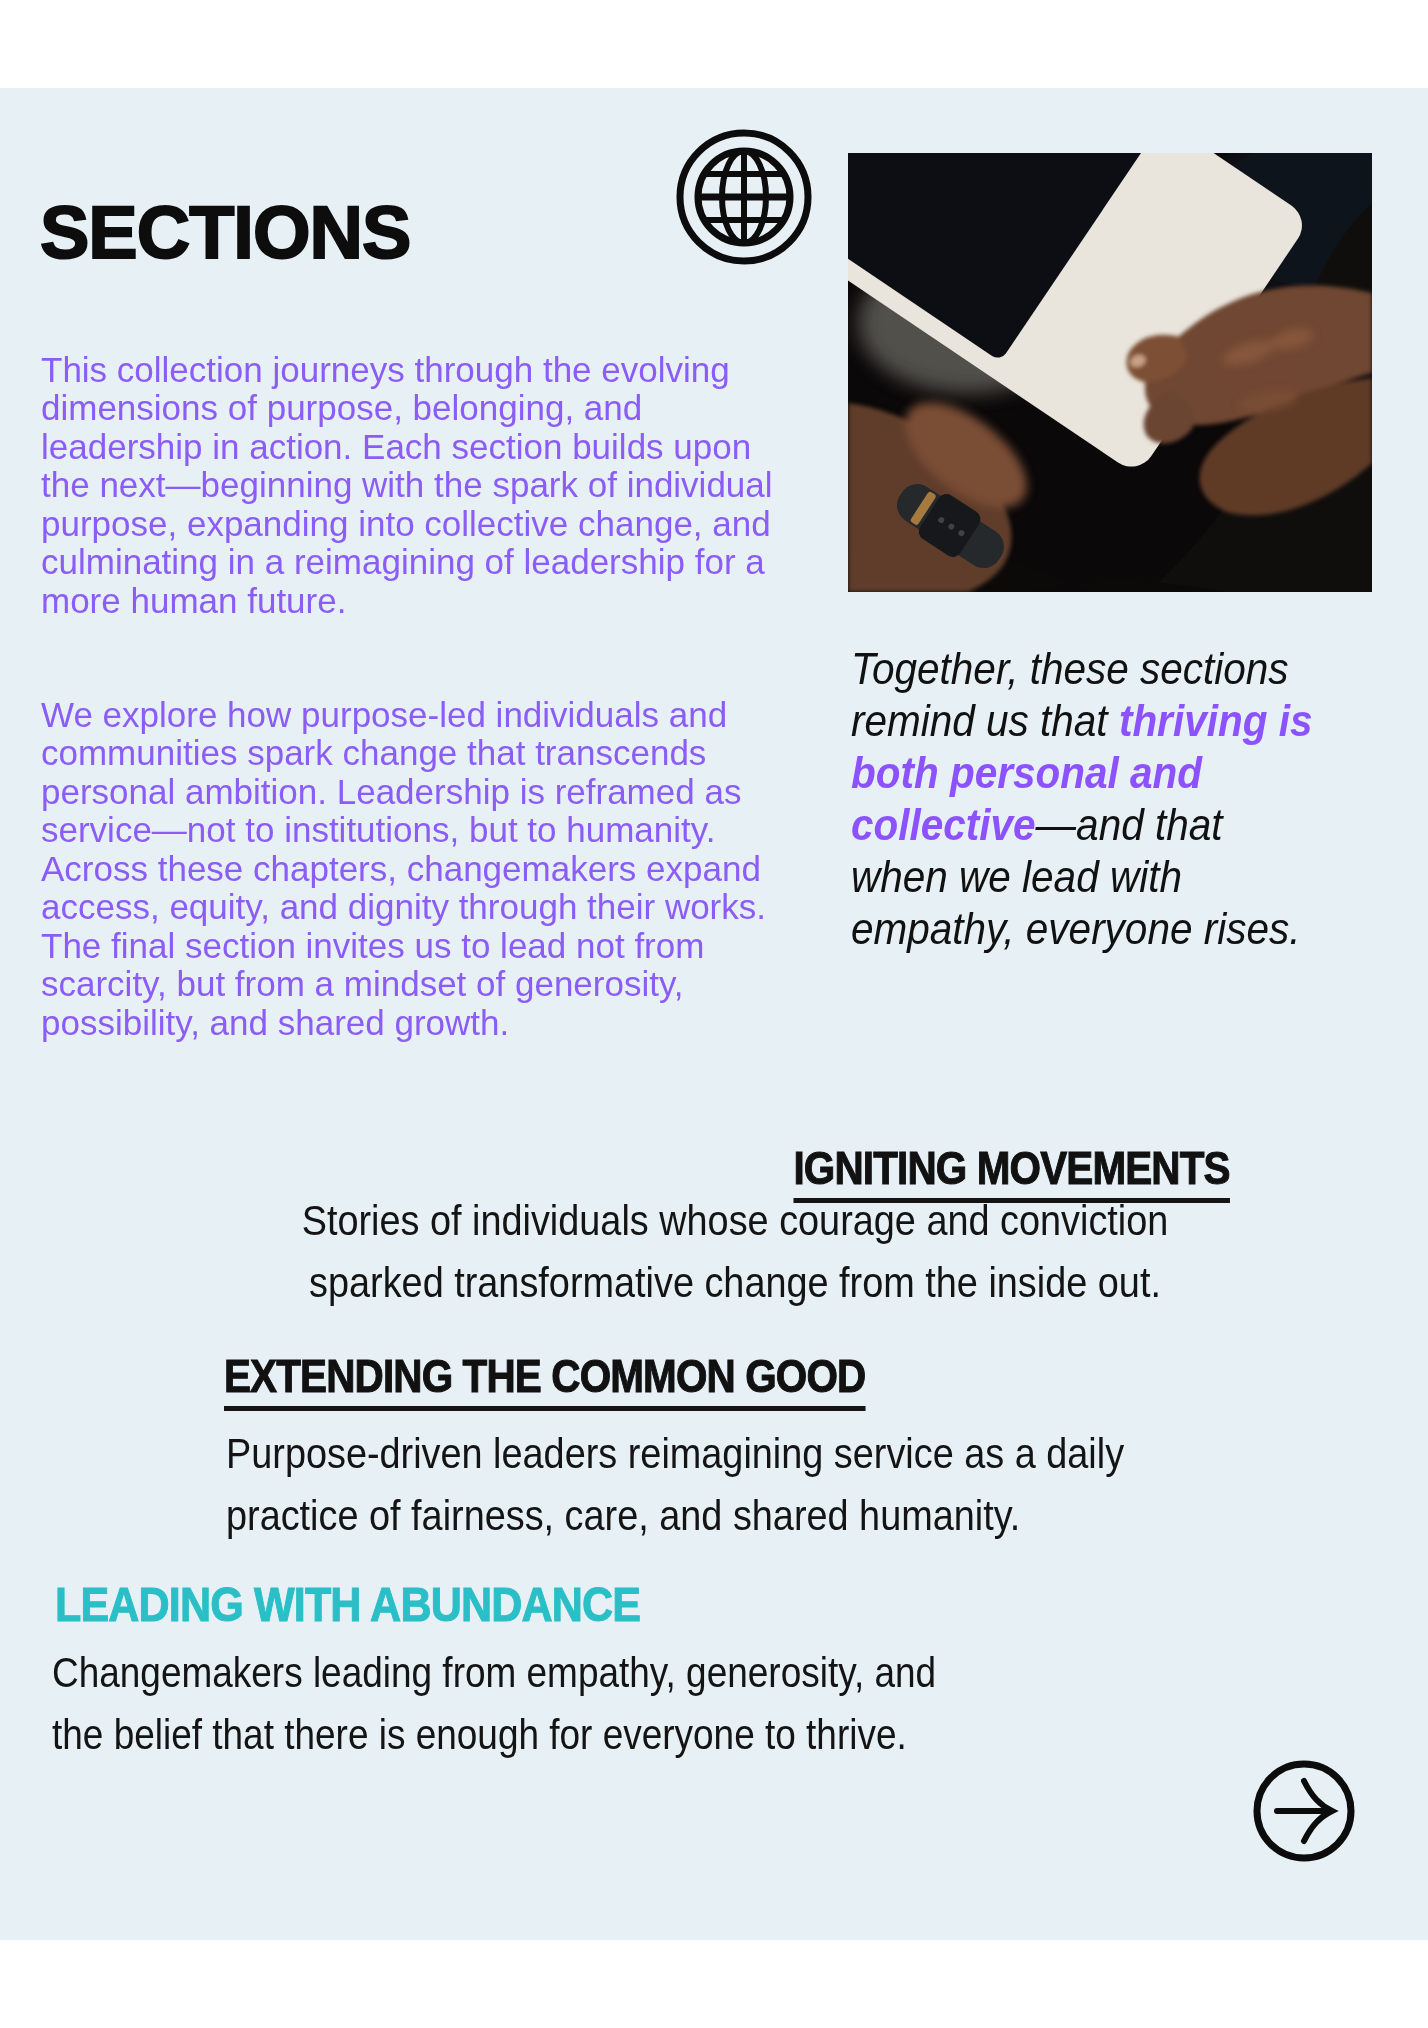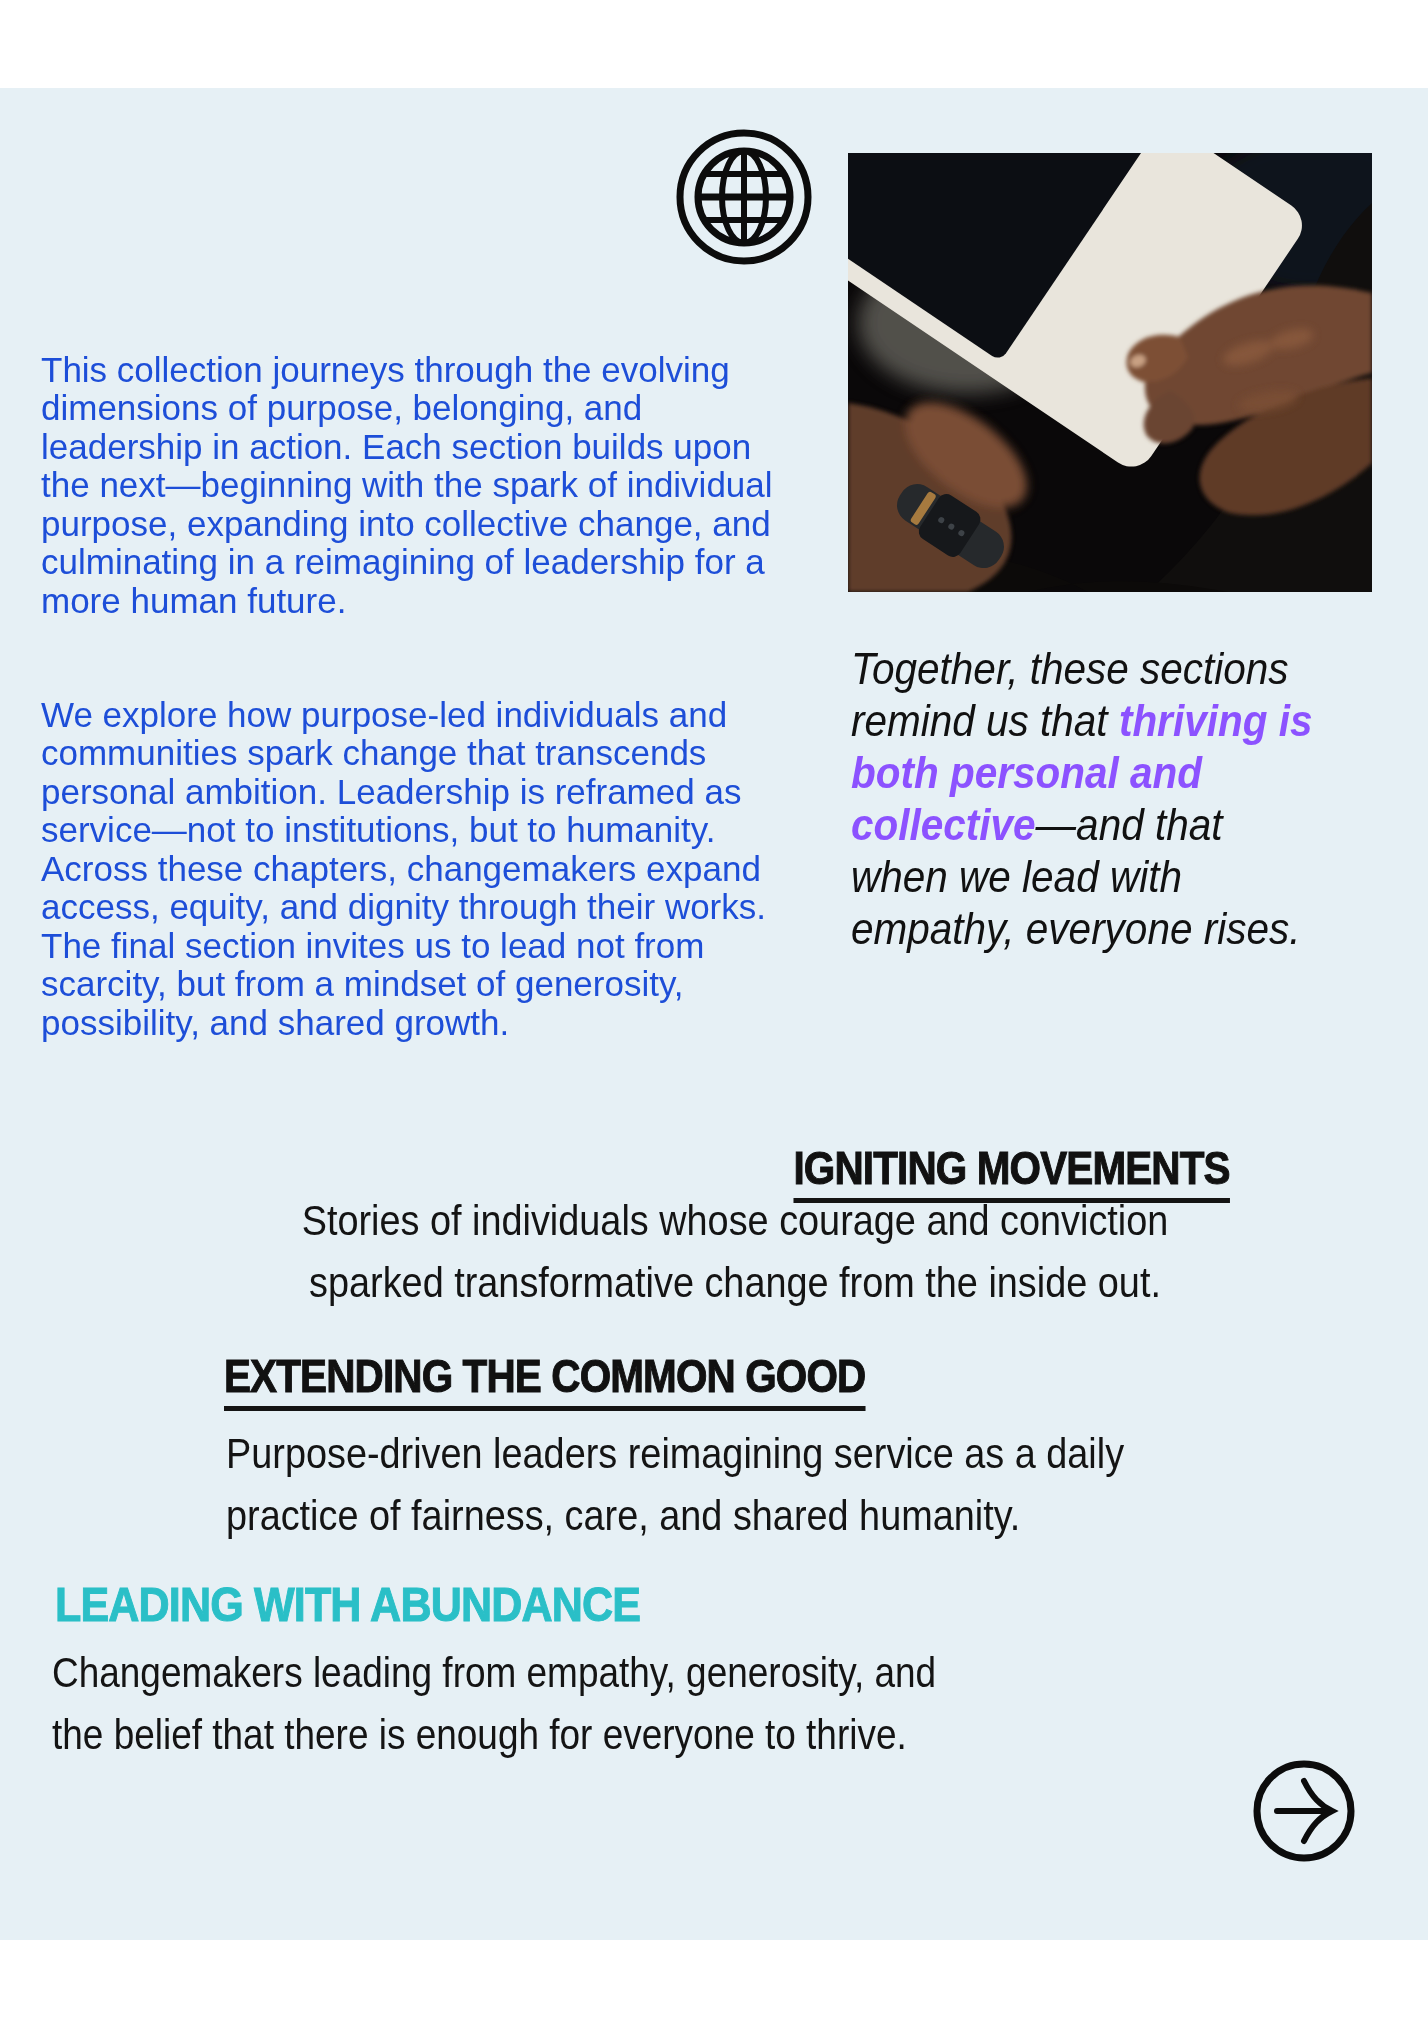--- a/index.html
+++ b/index.html
@@ -17,21 +17,21 @@
     letter-spacing:-1px; color:#0d0d0d; -webkit-text-stroke:2px #0d0d0d;
     white-space:nowrap;
   }
   .globe { left:674px; top:127px; width:140px; height:140px; }
   .photo {
     left:848px; top:153px; width:524px; height:439px; overflow:hidden;
     background:#0a0809;
   }
   .intro {
     left:41px; top:312px; width:800px; font-size:35px; line-height:38.5px;
-    white-space:pre-line; color:#1d4ed8;
+    white-space:pre-line; color:#8b5cf6;
   }
   .intro p { margin:0 0 37px 0; }
   .quote {
     left:851px; top:643px; font-size:45px; line-height:52px; font-style:italic;
     font-weight:500; white-space:pre-line; transform:scaleX(.9);
     transform-origin:left top; color:#111111;
   }
   .quote .accent { color:#8c52ff; font-weight:800; }
   .sec-title {
     font-size:46px; font-weight:900; letter-spacing:-1px; line-height:1;
@@ -56,20 +56,21 @@
     left:1251px; top:1758px; width:106px; height:106px; cursor:pointer;
     background:transparent; border:none; padding:0;
   }
 </style>
 </head>
 <body>
 
 <div class="page">
   <div class="canvas"></div>
 
+  <h1 class="abs page-title">SECTIONS</h1>
 
   <div class="abs globe">
     <svg width="140" height="140" viewBox="-70 -70 140 140">
       <g fill="none" stroke="#0c0c0c">
         <circle r="64" stroke-width="7"></circle>
         <circle r="46" stroke-width="7"></circle>
         <ellipse rx="22" ry="46" stroke-width="6"></ellipse>
         <line x1="0" y1="-46" x2="0" y2="46" stroke-width="6"></line>
         <line x1="-46" y1="0" x2="46" y2="0" stroke-width="7"></line>
         <line x1="-40" y1="-23" x2="40" y2="-23" stroke-width="6"></line>

